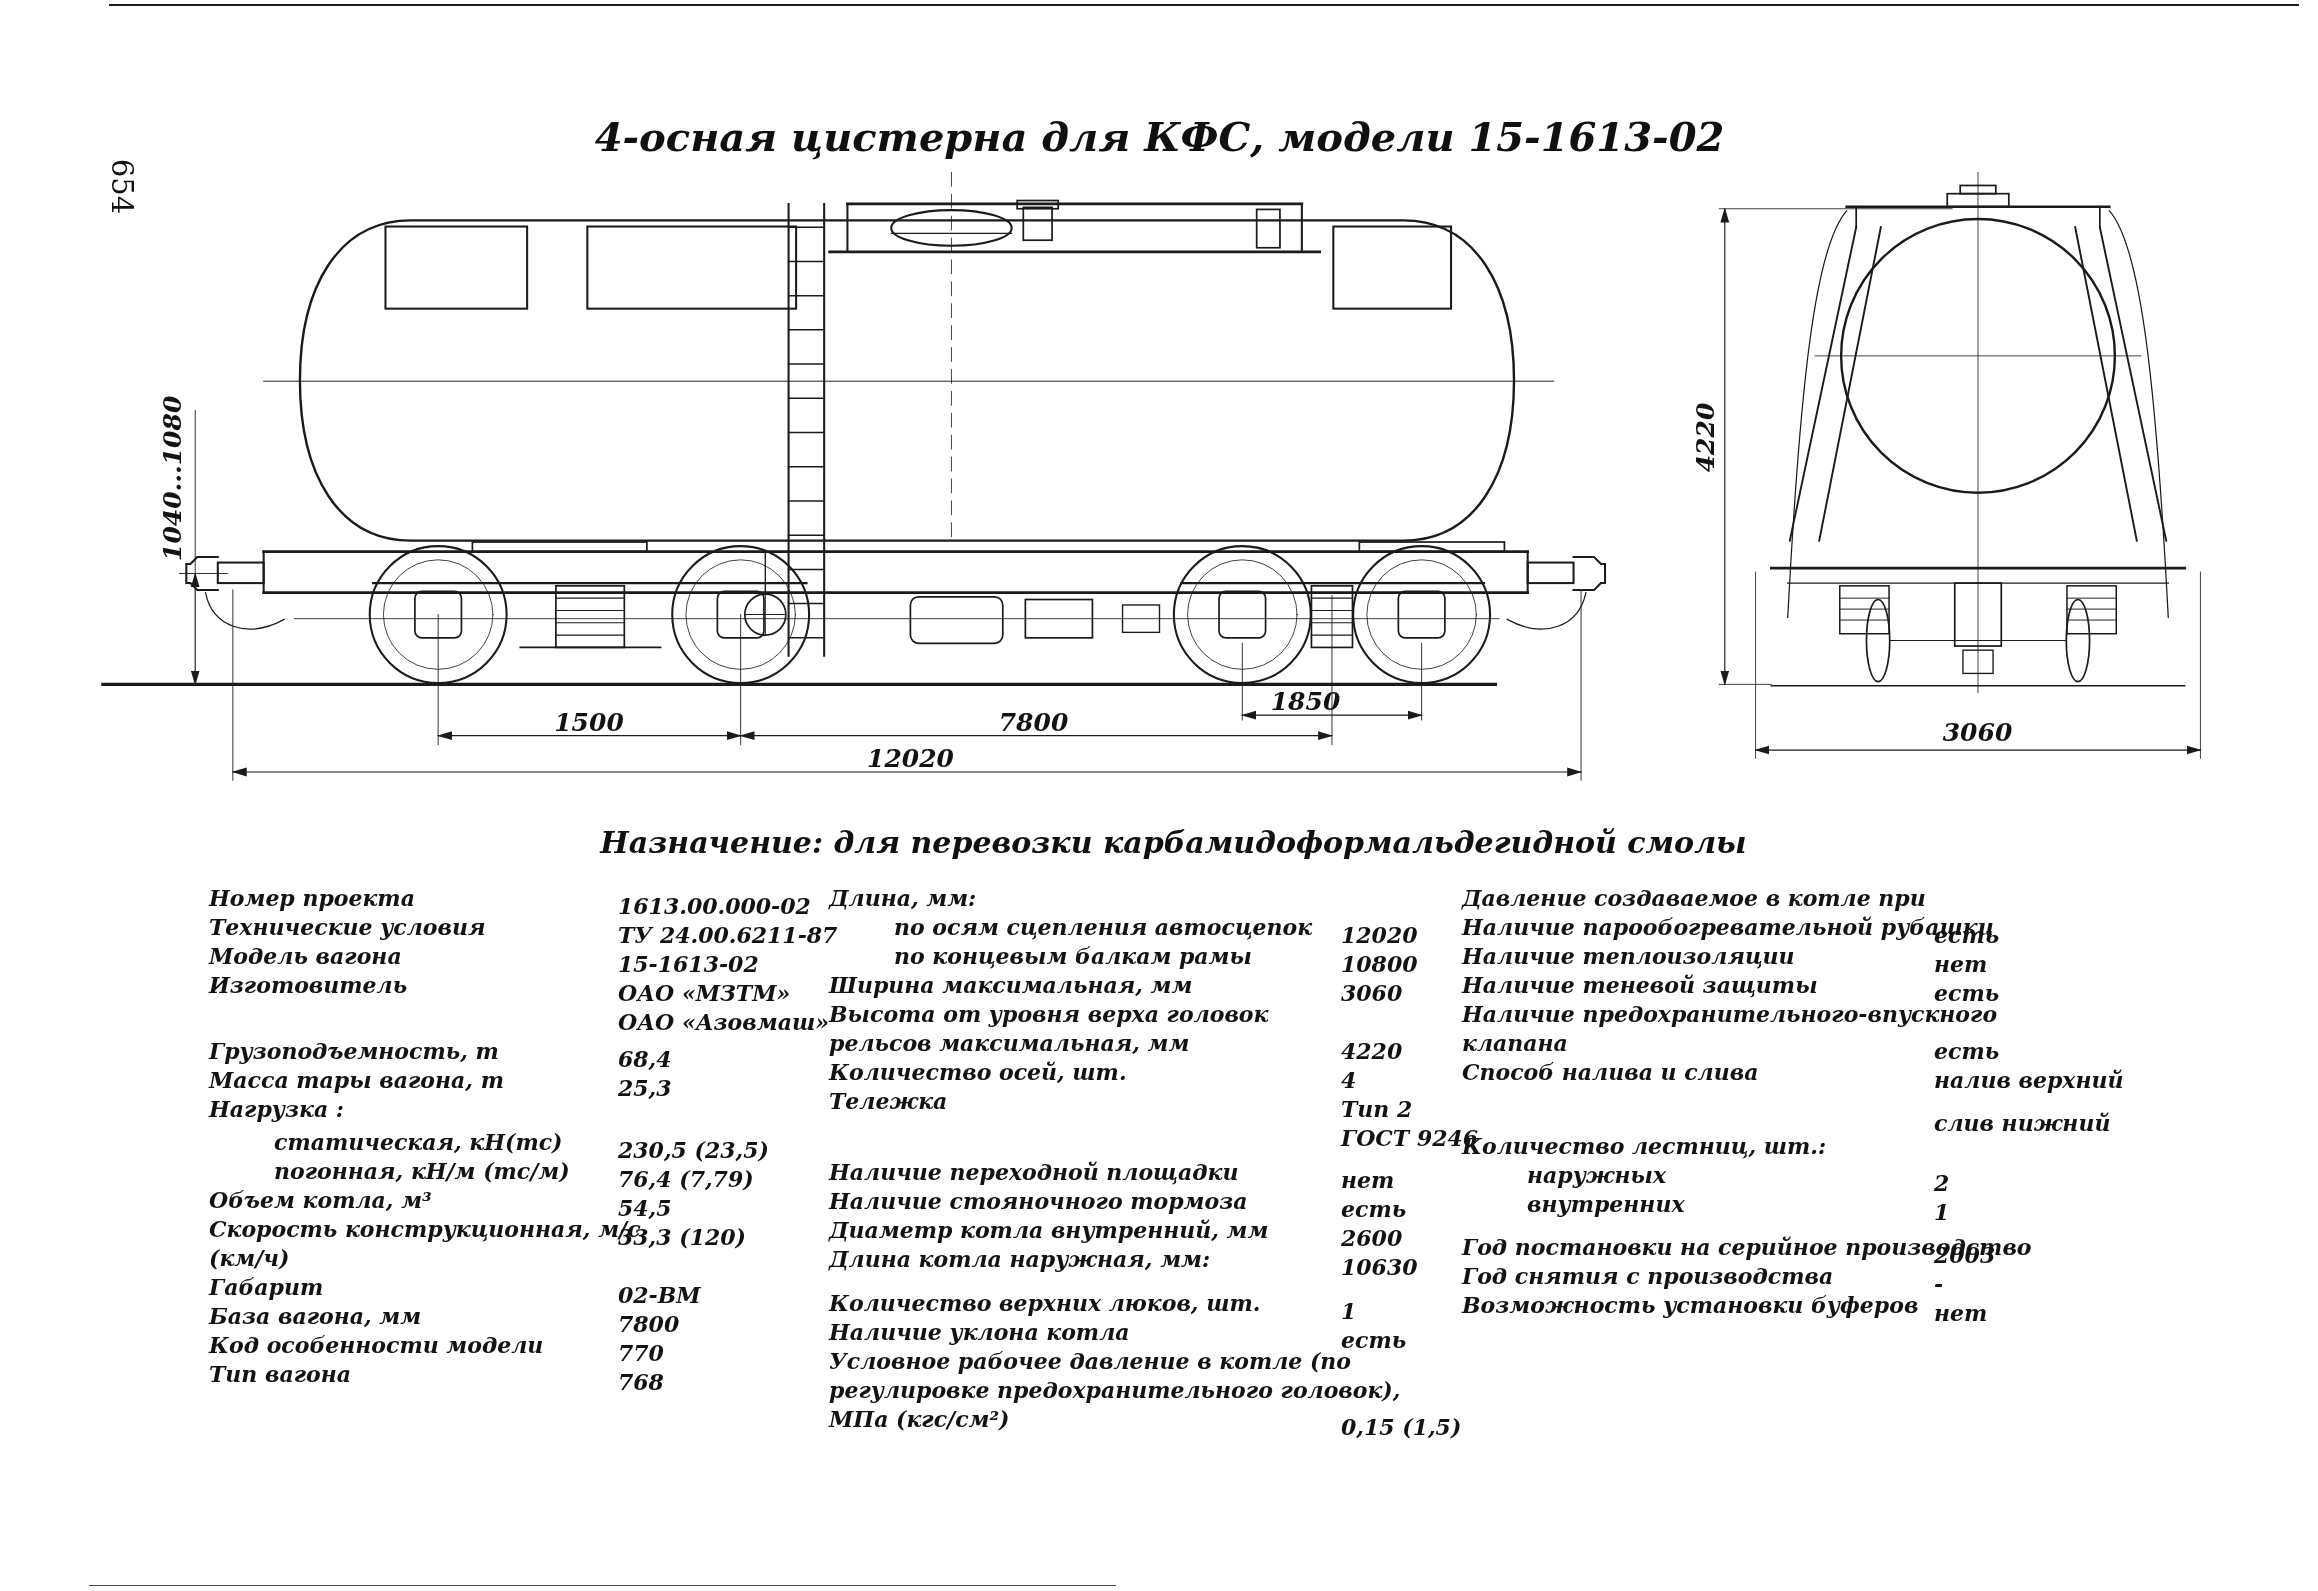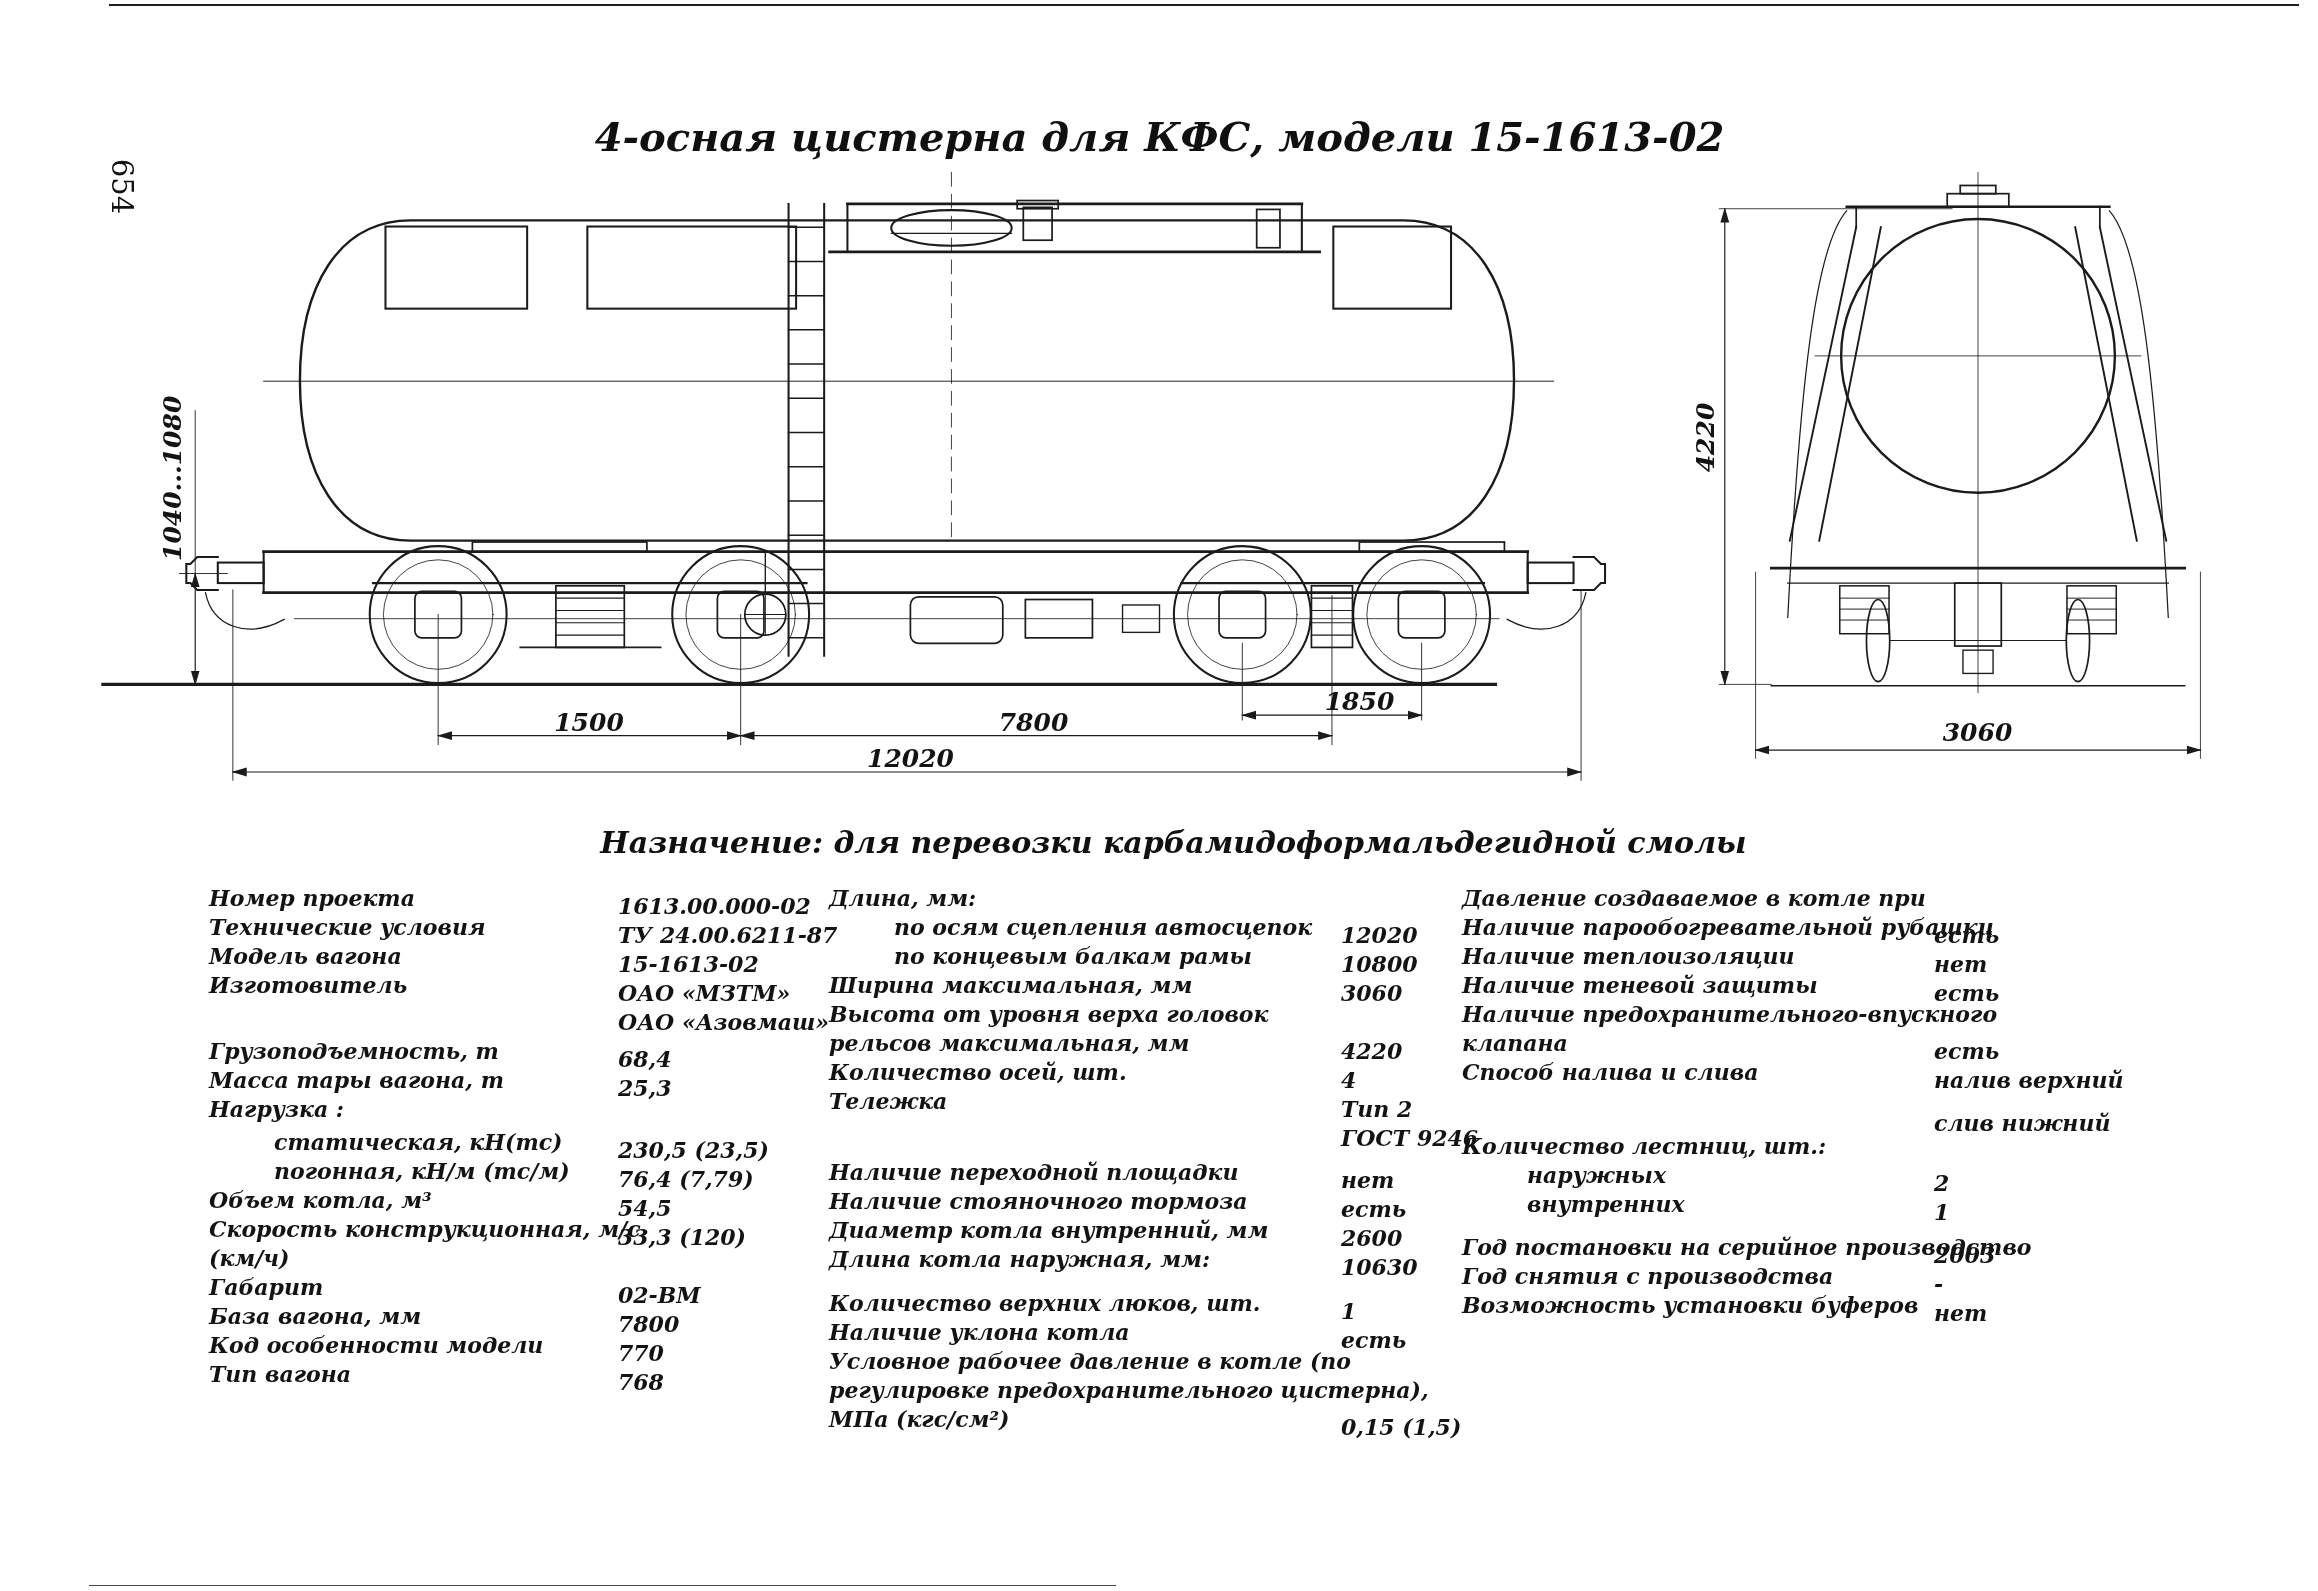--- a/index.html
+++ b/index.html
@@ -162,21 +162,21 @@
 
     <path stroke-width="1.2" d="M2512 305 H2852 M2512 1000 H2588 M2565 836 V1108 M3215 836 V1108"></path>
     <line x1="2520" y1="305" x2="2520" y2="1000" stroke-width="1.7" marker-start="url(#ar)" marker-end="url(#ar)"></line>
     <line x1="2565" y1="1096" x2="3215" y2="1096" stroke-width="1.7" marker-start="url(#ar)" marker-end="url(#ar)"></line>
   </g>
 </svg>
 
 <span class="dim rot" style="left:94px;top:469px;width:157px;">1040...1080</span>
 <span class="dim" style="left:541px;top:709px;width:96px;">1500</span>
 <span class="dim" style="left:979px;top:709px;width:109px;">7800</span>
-<span class="dim" style="left:1305px;top:688px;width:109px;">1850</span>
+<span class="dim" style="left:1251px;top:688px;width:109px;">1850</span>
 <span class="dim" style="left:842px;top:745px;width:137px;">12020</span>
 <span class="dim rot" style="left:1630px;top:424px;width:151px;">4220</span>
 <span class="dim" style="left:1909px;top:719px;width:137px;">3060</span>
 
 <div id="purpose">Назначение: для перевозки карбамидоформальдегидной смолы</div>
 
 <div id="col1" class="spec-col">
     <div class="spec-row"><span class="spec-label">Номер проекта</span><span class="spec-value">1613.00.000-02</span></div>
     <div class="spec-row"><span class="spec-label">Технические условия</span><span class="spec-value">ТУ 24.00.6211-87</span></div>
     <div class="spec-row"><span class="spec-label">Модель вагона</span><span class="spec-value">15-1613-02</span></div>
@@ -205,21 +205,21 @@
     <div class="spec-row"><span class="spec-label">Количество осей, шт.</span><span class="spec-value">4</span></div>
     <div class="spec-row"><span class="spec-label">Тележка</span><span class="spec-value">Тип 2</span></div>
     <div class="spec-row"><span class="spec-label"></span><span class="spec-value">ГОСТ 9246</span></div>
     <div class="spec-row" style="margin-top: 13px;"><span class="spec-label">Наличие переходной площадки</span><span class="spec-value">нет</span></div>
     <div class="spec-row"><span class="spec-label">Наличие стояночного тормоза</span><span class="spec-value">есть</span></div>
     <div class="spec-row"><span class="spec-label">Диаметр котла внутренний, мм</span><span class="spec-value">2600</span></div>
     <div class="spec-row"><span class="spec-label">Длина котла наружная, мм:</span><span class="spec-value">10630</span></div>
     <div class="spec-row" style="margin-top: 15px;"><span class="spec-label">Количество верхних люков, шт.</span><span class="spec-value">1</span></div>
     <div class="spec-row"><span class="spec-label">Наличие уклона котла</span><span class="spec-value">есть</span></div>
     <div class="spec-row"><span class="spec-label">Условное рабочее давление в котле  (по</span><span class="spec-value"></span></div>
-    <div class="spec-row"><span class="spec-label">регулировке предохранительного цистерна),</span><span class="spec-value"></span></div>
+    <div class="spec-row"><span class="spec-label">регулировке предохранительного головок),</span><span class="spec-value"></span></div>
     <div class="spec-row"><span class="spec-label">МПа (кгс/см²)</span><span class="spec-value">0,15 (1,5)</span></div>
   </div>
 <div id="col3" class="spec-col">
     <div class="spec-row"><span class="spec-label">Давление создаваемое в котле при</span><span class="spec-value"></span></div>
     <div class="spec-row"><span class="spec-label">Наличие парообогревательной рубашки</span><span class="spec-value">есть</span></div>
     <div class="spec-row"><span class="spec-label">Наличие теплоизоляции</span><span class="spec-value">нет</span></div>
     <div class="spec-row"><span class="spec-label">Наличие теневой защиты</span><span class="spec-value">есть</span></div>
     <div class="spec-row"><span class="spec-label">Наличие предохранительного-впускного</span><span class="spec-value"></span></div>
     <div class="spec-row"><span class="spec-label">клапана</span><span class="spec-value">есть</span></div>
     <div class="spec-row"><span class="spec-label">Способ налива и слива</span><span class="spec-value">налив верхний</span></div>

